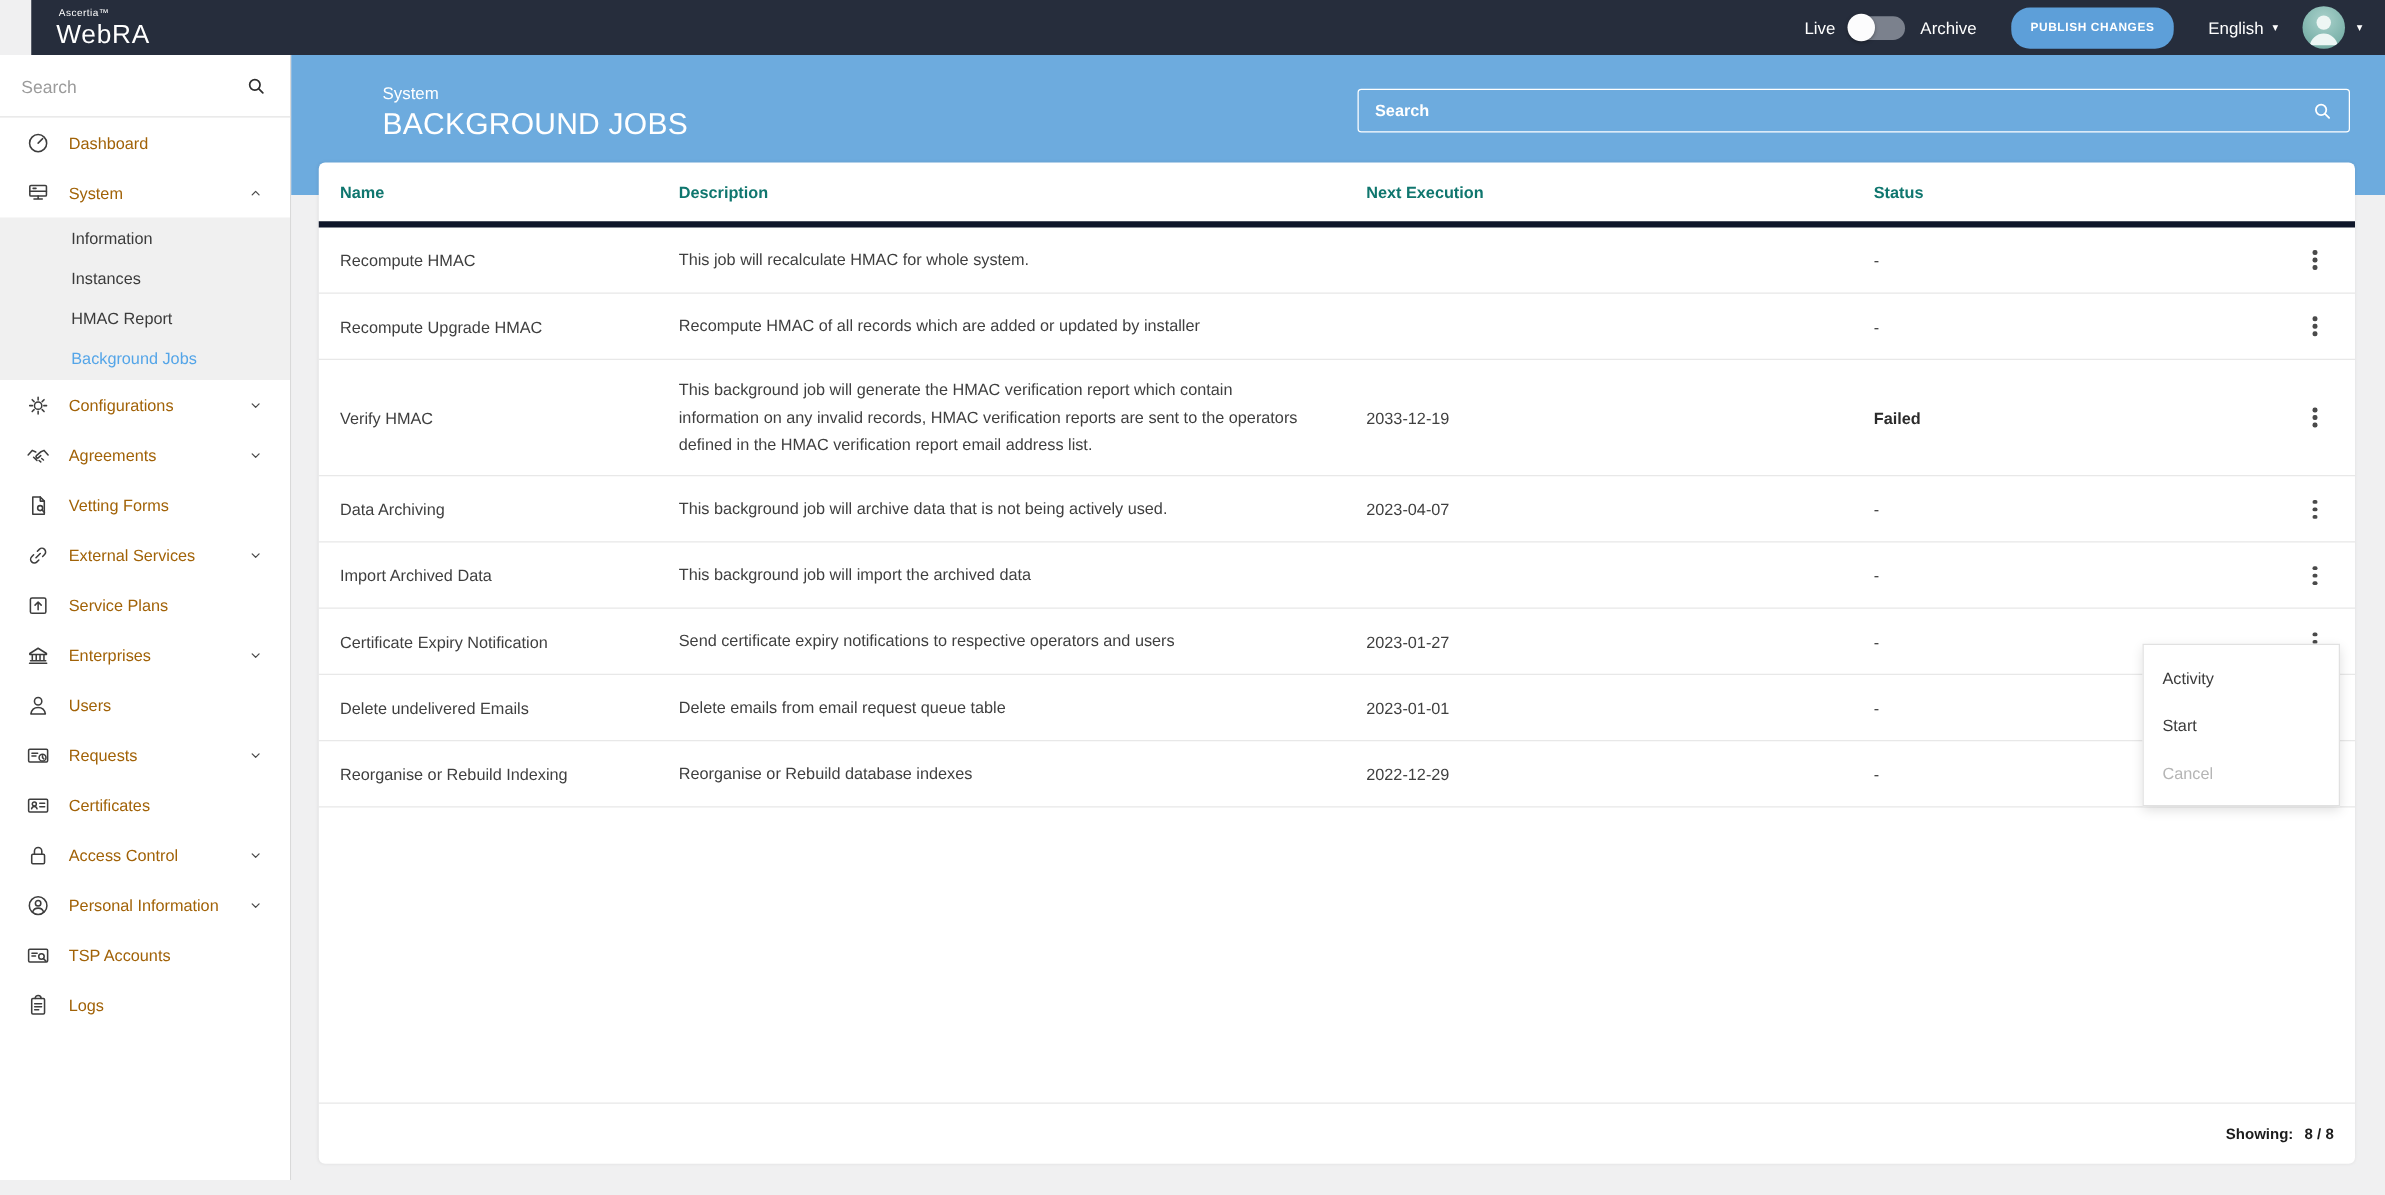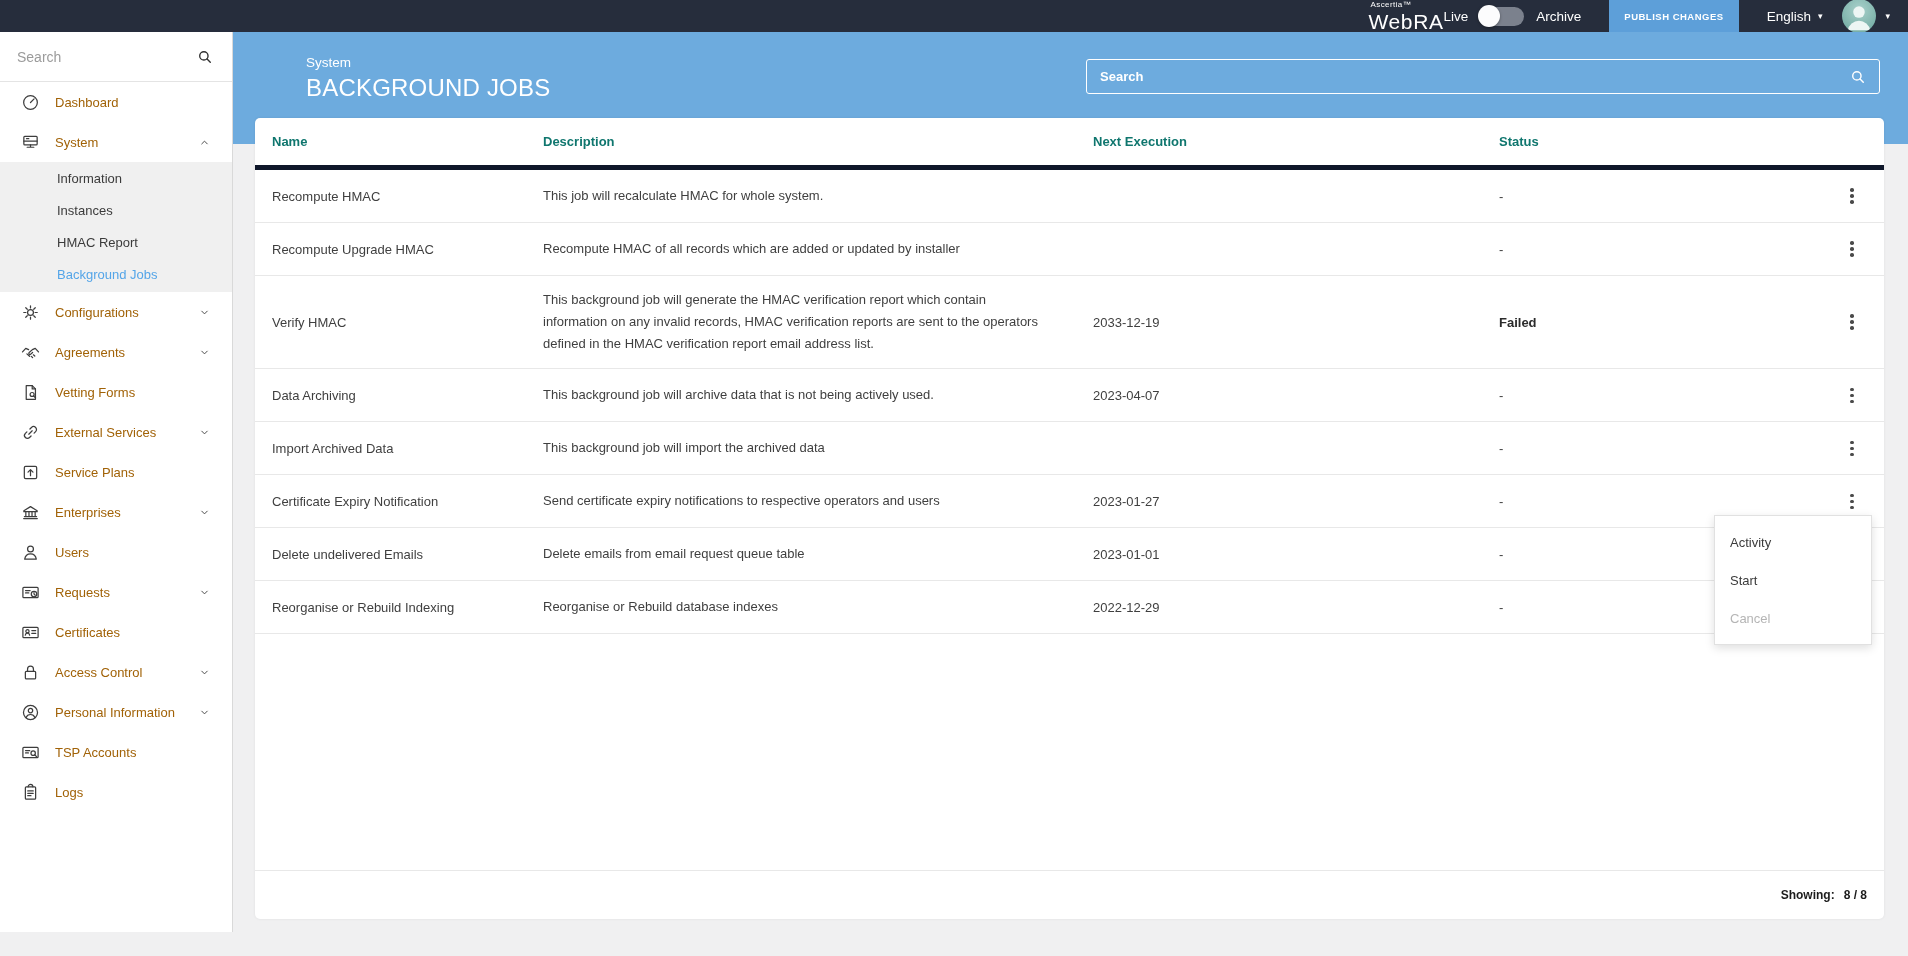--- a/index.html
+++ b/index.html
@@ -1,32 +1,32 @@
 <!DOCTYPE html>
 <html style="--accent-blue: #6dabde; --button-blue: #5d9fd9; --active-link: #54a5e8; --topbar-bg: #262d3c;"><head>
 <meta charset="utf-8">
 <style>
   * { margin:0; padding:0; box-sizing:border-box; }
   html,body { width:1908px; height:956px; overflow:hidden;
     font-family:"Liberation Sans", sans-serif; background:#f0f0f1; position:relative; }
 
   
-  .topbar { height:32px; background:var(--topbar-bg,#262d3c); display:flex;
-    align-items:center; justify-content:flex-end; padding:0 18px 0 20px; }
+  .topbar { height:44px; background:var(--topbar-bg,#262d3c); display:flex;
+    align-items:center; justify-content:space-between; padding:0 18px 0 20px;margin-left:25px; }
   .brand { color:#fff; line-height:1; }
   .brand-small { font-size:8px; letter-spacing:.4px; margin:0 0 2px 2px; }
   .brand-name { font-size:21px; font-weight:500; letter-spacing:.6px; }
   .top-right { display:flex; align-items:center; color:#fff; font-size:13.5px; }
   .toggle { width:44px; height:19px; background:#7b818d; border-radius:10px;
     margin:0 12px; position:relative; cursor:pointer; flex:none; }
   .toggle-knob { width:22px; height:22px; background:#fcfcfd; border-radius:50%;
     position:absolute; left:-2px; top:-1.5px; box-shadow:0 1px 3px rgba(0,0,0,.35); }
   .publish-btn { background:var(--button-blue,#5d9fd9); color:#fff; font-size:9.5px;
     font-weight:bold; letter-spacing:.5px; padding:11px 15px; border:none;
-    border-radius:0; margin:0 28px; cursor:pointer; font-family:inherit; }
+    border-radius:15px; margin:0 28px; cursor:pointer; font-family:inherit; }
   .lang { display:flex; align-items:center; gap:7px; margin-right:20px; cursor:pointer; }
   .caret { font-size:9px; line-height:1; }
   .avatar { width:34px; height:34px; border-radius:50%; overflow:hidden; flex:none;
     background:radial-gradient(circle at 50% 32%, #a9d1cb 0%, #7cb2aa 70%, #6aa29a 100%);
     margin-right:9px; cursor:pointer; }
   .avatar svg { width:100%; height:100%; display:block; }
 
   
   .app { display:flex; height:900px; }
   .sidebar { width:233px; background:#fff; border-right:1px solid #d9d9d9; flex:none; }

